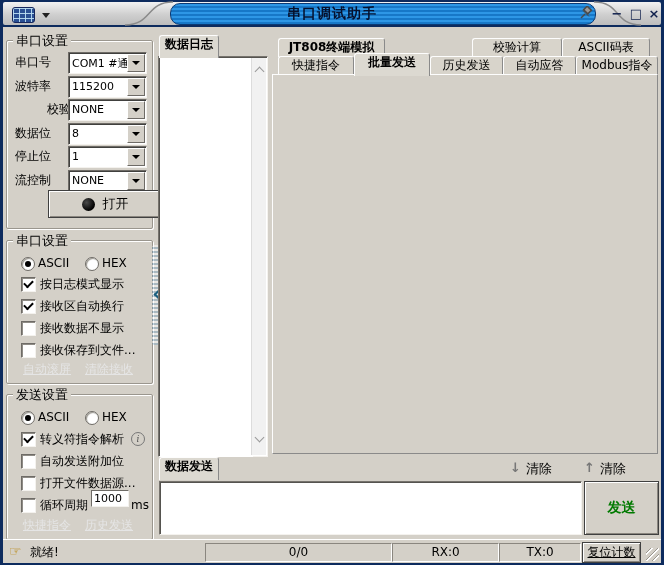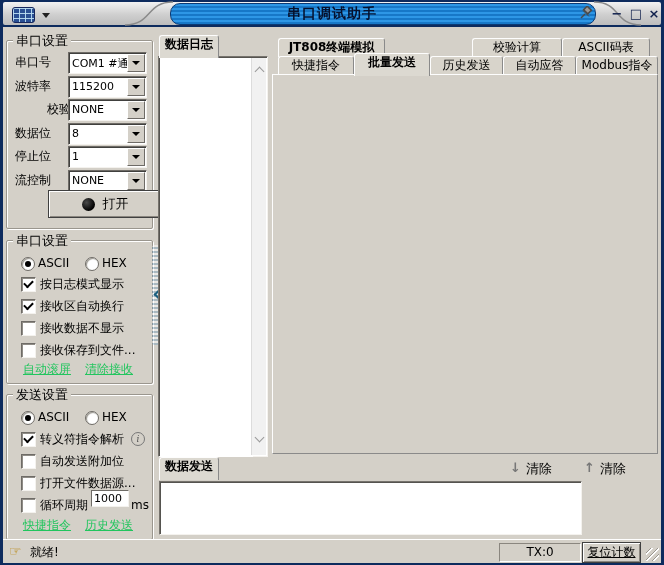--- a/index.html
+++ b/index.html
@@ -54,21 +54,21 @@
       background:radial-gradient(circle at 35% 35%,#ddd,#8a8a8a);margin-right:6px;}
 
   
   .cb{position:absolute;width:13px;height:13px;background:#fff;
       border:1px solid;border-color:#6e6b66 #f4f2ee #f4f2ee #6e6b66;box-shadow:inset 1px 1px 0 #8f8c86;}
   .cb.on::after{content:"";position:absolute;left:2px;top:2px;width:7px;height:4px;
       border-left:2px solid #000;border-bottom:2px solid #000;transform:rotate(-45deg);}
   .radio{position:absolute;width:12px;height:12px;border-radius:50%;background:#fff;
       border:1px solid #6e6b66;box-shadow:inset 1px 1px 1px #9a978f;}
   .radio.on::after{content:"";position:absolute;left:3px;top:3px;width:6px;height:6px;border-radius:50%;background:#000;}
-  .link{color:#22c55e;text-decoration:underline;font-size:12px;cursor:pointer;white-space:nowrap;}
+  .link{color:#e5e5e5;text-decoration:underline;font-size:12px;cursor:pointer;white-space:nowrap;}
 
   
   .tab{position:absolute;height:18px;background:#d8d4cb;border:1px solid #8a8a8a;border-bottom:none;
       border-top-color:#fdfdfd;border-left-color:#fdfdfd;border-radius:3px 3px 0 0;
       font-size:12px;text-align:center;line-height:17px;white-space:nowrap;overflow:hidden;z-index:1;cursor:pointer;}
   .tab.active{height:22px;background:#dcd9d1;font-weight:bold;z-index:3;}
   .tabpage{position:absolute;background:#d4d0c8;border:1px solid #8a8a8a;
       border-top-color:#fdfdfd;border-left-color:#fdfdfd;z-index:2;}
 
   
@@ -299,24 +299,29 @@
   <div class="tab active" style="left:159px;top:457px;width:58px;">数据发送</div>
 
   <span class="clear-arrow abs" style="left:510px;top:460px;">↓</span>
   <span class="lab" style="left:526px;top:461px;font-size:13px;">清除</span>
   <span class="clear-arrow abs" style="left:584px;top:460px;">↑</span>
   <span class="lab" style="left:600px;top:461px;font-size:13px;">清除</span>
 
   <div class="sunken" style="left:159px;top:481px;width:421px;height:52px;">
     <textarea style="position: absolute; left: 1px; top: 1px; width: 413px; height: 46px; border: none; resize: none; outline: none; font-family: &quot;DejaVu Sans Mono&quot;, monospace; font-size: 12px;"></textarea>
   </div>
+  <div class="btn3d" style="left:584px;top:481px;width:73px;height:52px;font-size:14px;font-weight:bold;color:#007a00;">
+    <span>发送</span>
+  </div>
 
   <div class="statusbar">
     <span class="abs" style="left:6px;top:3px;font-size:14px;color:#b8860b;">☞</span>
     <span class="abs" style="left:27px;top:4px;font-size:12px;">就绪!</span>
+    <div class="spanel" style="left:202px;width:185px;">0/0</div>
+    <div class="spanel" style="left:389px;width:105px;">RX:0</div>
     <div class="spanel" style="left:496px;width:80px;">TX:0</div>
     <div class="btn3d" style="left:579px;top:2px;width:57px;height:19px;font-size:12px;text-decoration:underline;justify-content:center;">
       <span>复位计数</span>
     </div>
     <div class="grip"></div>
   </div>
 
 </div>
 
 </body></html>

